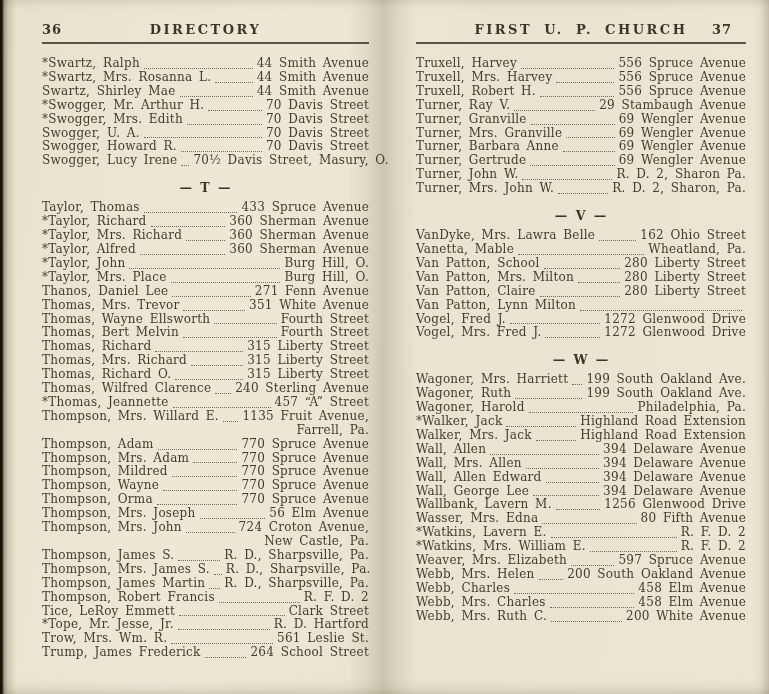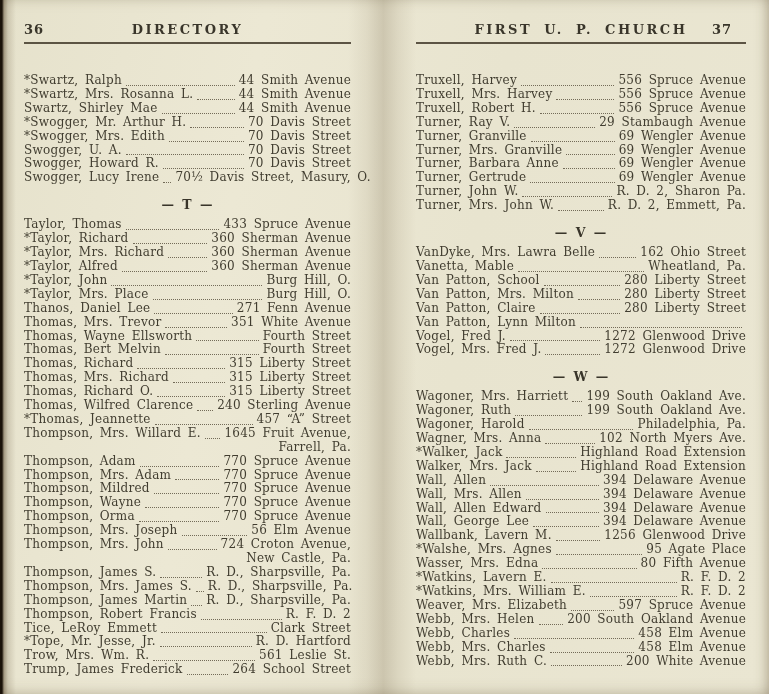--- a/index.html
+++ b/index.html
@@ -19,32 +19,32 @@
     position:absolute; left:0; top:0; bottom:0; width:16px; z-index:2;
     background: linear-gradient(90deg, #1a1209 0px, #1a1209 2px,
                 rgba(80,62,36,0.45) 4px, rgba(90,72,45,0.18) 8px, rgba(90,72,45,0) 16px);
   }
   .gutter {
     position:absolute; left:348px; top:0; bottom:0; width:68px; z-index:1;
     background: linear-gradient(90deg, rgba(110,92,60,0) 0%, rgba(110,92,60,0.09) 28%,
                 rgba(103,86,56,0.22) 52%, rgba(110,92,60,0.10) 74%, rgba(110,92,60,0) 100%);
   }
   .page { position:absolute; top:0; z-index:3; }
-  .page-left  { left:24px;  width:327px; }
+  .page-left  { left:42px;  width:327px; }
   .page-right { left:416px; width:330px; }
 
   .pheader { position:relative; margin-top:22px; height:17px;
              font-weight:700; font-size:13px; color:#39352a; }
   .pagenum { position:absolute; top:0; letter-spacing:1px; }
   .pagenum.pos-left  { left:0; }
   .pagenum.pos-right { right:14px; }
   .ptitle { display:block; text-align:center; letter-spacing:2.5px; word-spacing:5px; }
   .rule { border-bottom:2px solid rgba(72,64,48,0.88); margin-top:3px; }
 
-  .entries { margin-top:30px; font-size:12px; }
+  .entries { margin-top:13px; font-size:12px; }
   .entry { display:flex; align-items:flex-end; line-height:13.9px; white-space:nowrap; }
   .nm, .ad { letter-spacing:0.25px; word-spacing:2.5px; }
   .leader { flex:1 1 auto; min-width:8px; margin:0 4px 2px;
             border-bottom:1.5px dotted rgba(85,76,58,0.8); }
   .entry.cont { display:block; text-align:right; }
   .sec-heading { text-align:center; font-weight:700; font-size:12.5px;
                  letter-spacing:1px; word-spacing:2px; line-height:14px;
                  margin:13px 0 6px; color:#39352a; }
 </style>
 </head>
@@ -173,21 +173,21 @@
           <span class="ad">240 Sterling Avenue</span>
         </div>
         <div class="entry">
           <span class="nm">*Thomas, Jeannette</span>
           <span class="leader"></span>
           <span class="ad">457 “A” Street</span>
         </div>
         <div class="entry">
           <span class="nm">Thompson, Mrs. Willard E.</span>
           <span class="leader"></span>
-          <span class="ad">1645 Fruit Avenue,</span>
+          <span class="ad">1135 Fruit Avenue,</span>
         </div>
         <div class="entry cont"><span class="ad">Farrell, Pa.</span></div>
         <div class="entry">
           <span class="nm">Thompson, Adam</span>
           <span class="leader"></span>
           <span class="ad">770 Spruce Avenue</span>
         </div>
         <div class="entry">
           <span class="nm">Thompson, Mrs. Adam</span>
           <span class="leader"></span>
@@ -310,21 +310,21 @@
           <span class="ad">69 Wengler Avenue</span>
         </div>
         <div class="entry">
           <span class="nm">Turner, John W.</span>
           <span class="leader"></span>
           <span class="ad">R. D. 2, Sharon Pa.</span>
         </div>
         <div class="entry">
           <span class="nm">Turner, Mrs. John W.</span>
           <span class="leader"></span>
-          <span class="ad">R. D. 2, Emmett, Pa.</span>
+          <span class="ad">R. D. 2, Sharon, Pa.</span>
         </div>
         <div class="sec-heading">— V —</div>
         <div class="entry">
           <span class="nm">VanDyke, Mrs. Lawra Belle</span>
           <span class="leader"></span>
           <span class="ad">162 Ohio Street</span>
         </div>
         <div class="entry">
           <span class="nm">Vanetta, Mable</span>
           <span class="leader"></span>
@@ -370,25 +370,20 @@
           <span class="nm">Wagoner, Ruth</span>
           <span class="leader"></span>
           <span class="ad">199 South Oakland Ave.</span>
         </div>
         <div class="entry">
           <span class="nm">Wagoner, Harold</span>
           <span class="leader"></span>
           <span class="ad">Philadelphia, Pa.</span>
         </div>
         <div class="entry">
-          <span class="nm">Wagner, Mrs. Anna</span>
-          <span class="leader"></span>
-          <span class="ad">102 North Myers Ave.</span>
-        </div>
-        <div class="entry">
           <span class="nm">*Walker, Jack</span>
           <span class="leader"></span>
           <span class="ad">Highland Road Extension</span>
         </div>
         <div class="entry">
           <span class="nm">Walker, Mrs. Jack</span>
           <span class="leader"></span>
           <span class="ad">Highland Road Extension</span>
         </div>
         <div class="entry">
@@ -408,25 +403,20 @@
         </div>
         <div class="entry">
           <span class="nm">Wall, George Lee</span>
           <span class="leader"></span>
           <span class="ad">394 Delaware Avenue</span>
         </div>
         <div class="entry">
           <span class="nm">Wallbank, Lavern M.</span>
           <span class="leader"></span>
           <span class="ad">1256 Glenwood Drive</span>
-        </div>
-        <div class="entry">
-          <span class="nm">*Walshe, Mrs. Agnes</span>
-          <span class="leader"></span>
-          <span class="ad">95 Agate Place</span>
         </div>
         <div class="entry">
           <span class="nm">Wasser, Mrs. Edna</span>
           <span class="leader"></span>
           <span class="ad">80 Fifth Avenue</span>
         </div>
         <div class="entry">
           <span class="nm">*Watkins, Lavern E.</span>
           <span class="leader"></span>
           <span class="ad">R. F. D. 2</span>

